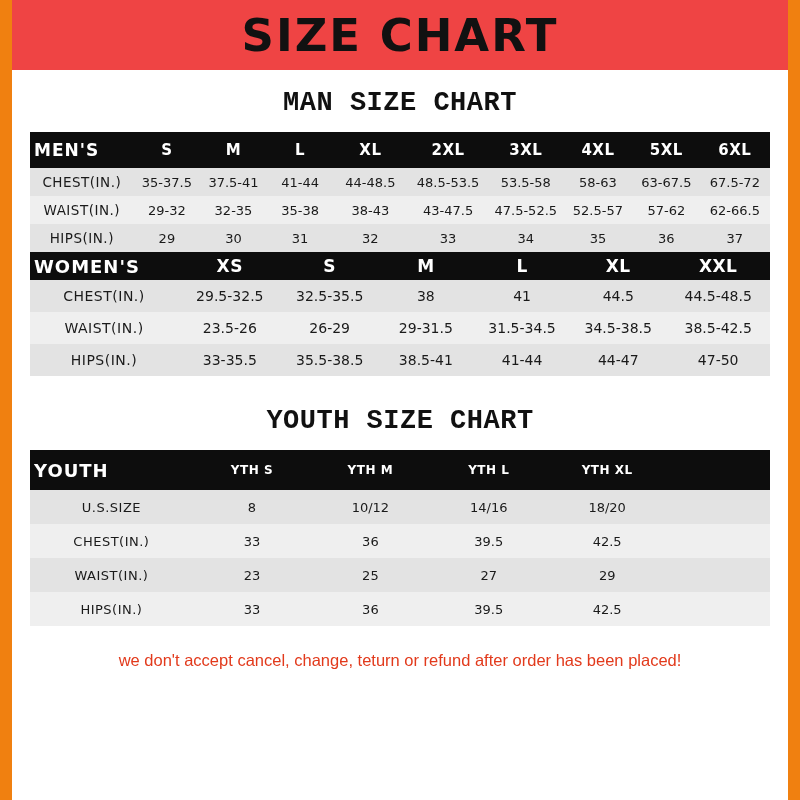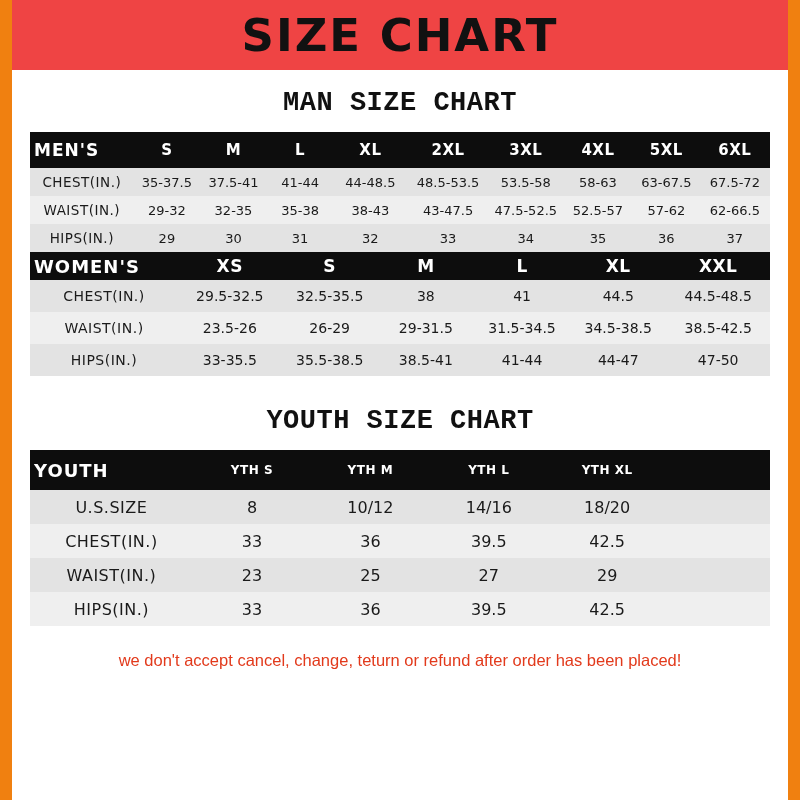--- a/index.html
+++ b/index.html
@@ -89,21 +89,21 @@
     font-weight: normal;
     font-size: 13.5px;
     letter-spacing: 0.5px;
   }
 
   
   #women-table tbody td { font-size: 14px; height: 32px; }
   #women-table thead th { font-size: 17px; height: 28px; }
   #women-table thead th.rowlabel { font-size: 18px; }
 
-  #youth-table tbody td { font-size: 16px; height: 34px; }
+  #youth-table tbody td { font-size: 13px; height: 34px; }
   #youth-table thead th { font-size: 12px; height: 40px; }
   #youth-table thead th.rowlabel { font-size: 18px; }
 
   .note {
     margin-top: 22px;
     text-align: center;
     color: #e23a1c;
     font-family: "Liberation Sans", sans-serif;
     font-size: 16.5px;
     line-height: 1.5;

